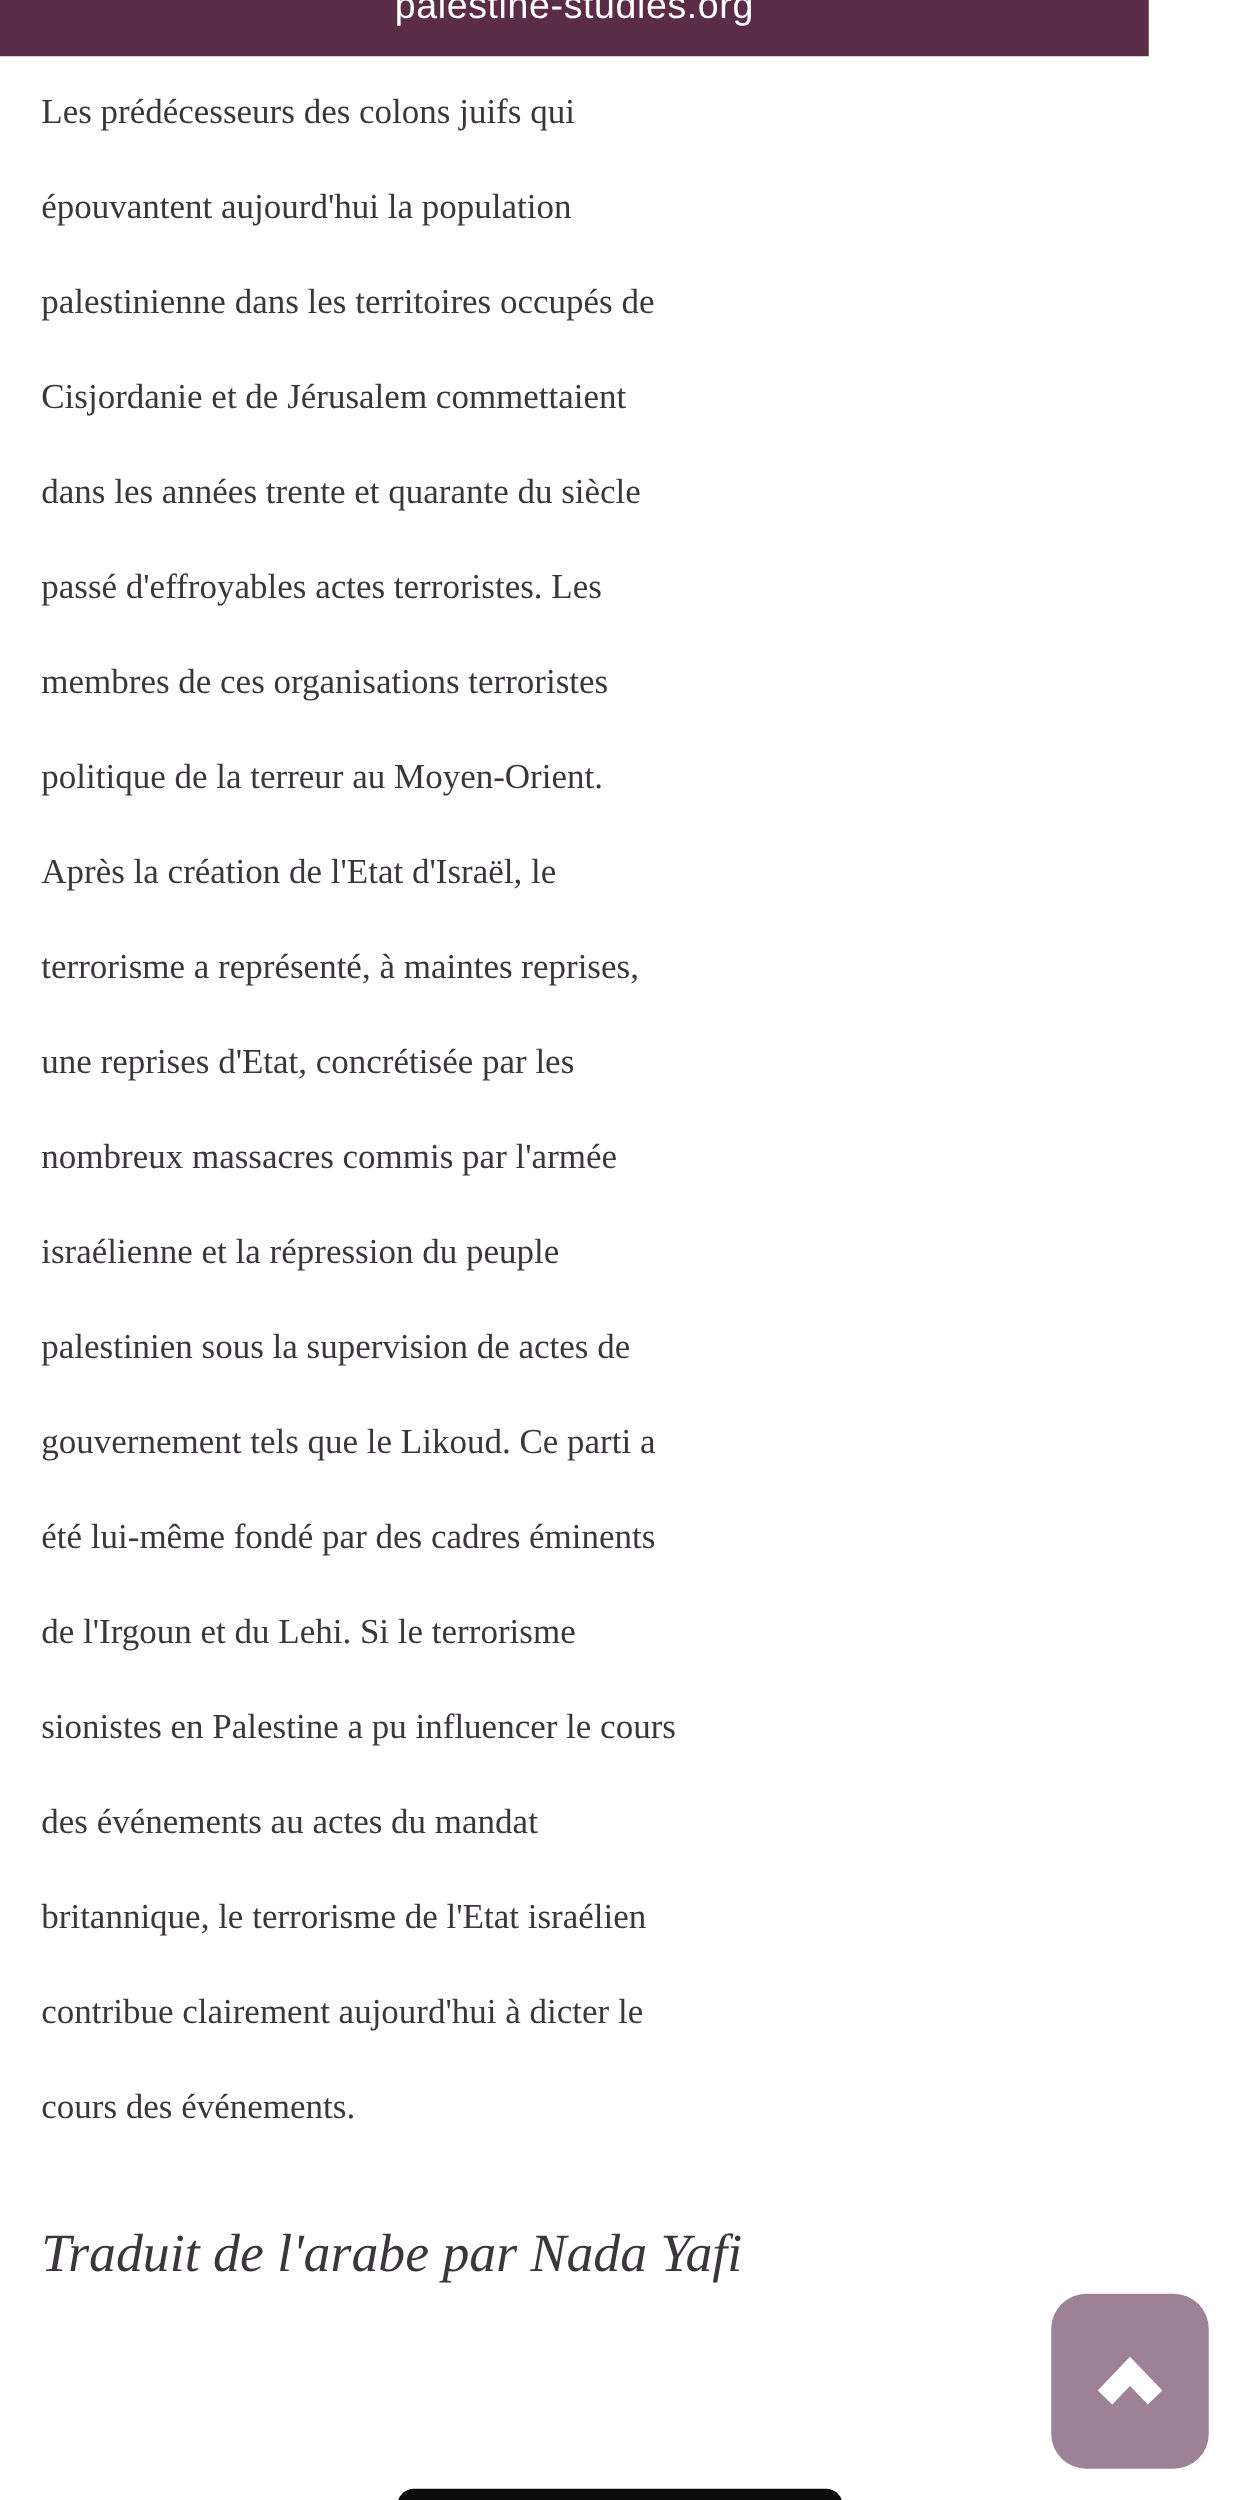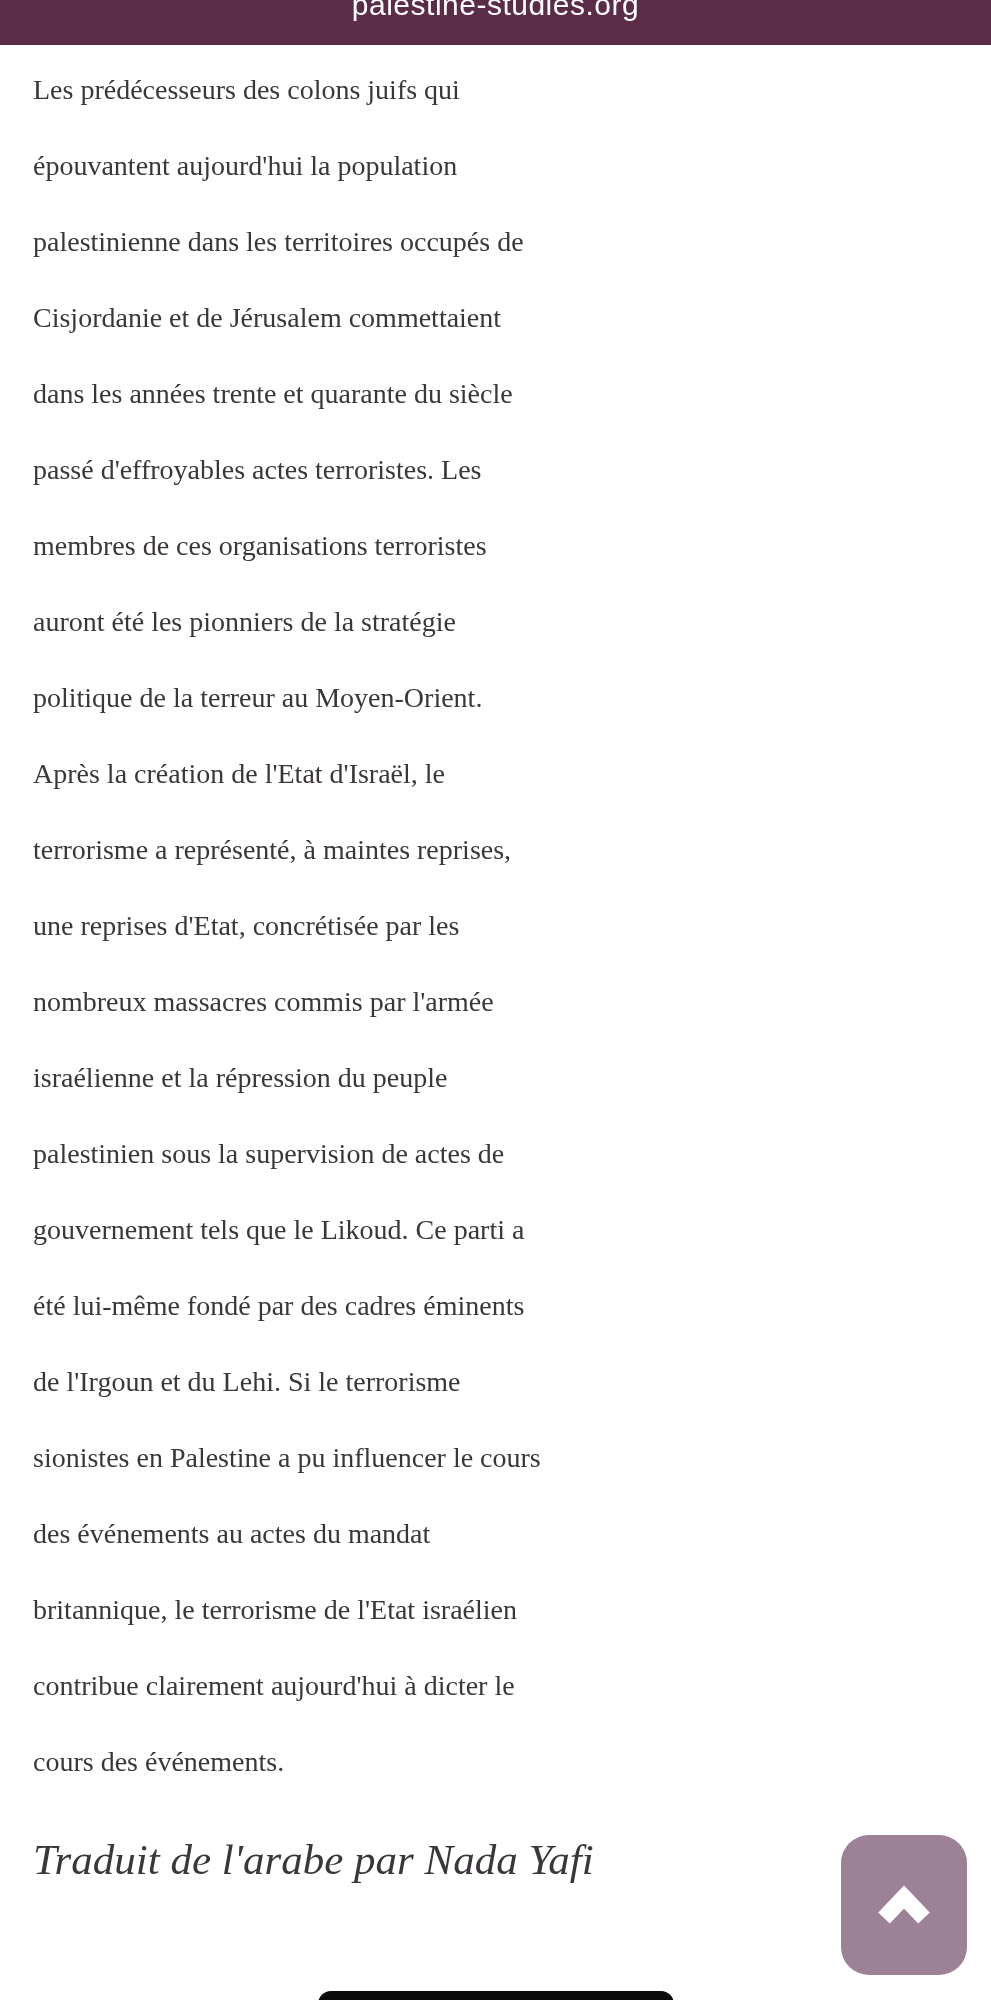--- a/index.html
+++ b/index.html
@@ -13,21 +13,21 @@
     height: 2000px;
     overflow: hidden;
     background: #ffffff;
     font-family: "Liberation Serif", "DejaVu Serif", serif;
   }
 
   
   .topbar {
     position: absolute;
     top: 0; left: 0;
-    width: 991px;
+    width: 919px;
     height: 45px;
     background: #5b2c47;
     overflow: hidden;
     z-index: 5;
   }
   .url-text {
     position: absolute;
     top: -12px;
     left: 0;
     width: 100%;
@@ -50,21 +50,21 @@
     padding: 7px 28px 0 33px;
     color: #3b363c;
   }
   .para-line {
     font-size: 28px;
     line-height: 76px;
     white-space: nowrap;
     overflow: visible;
   }
   .byline {
-    margin-top: 29px;
+    margin-top: 49px;
     font-style: italic;
     font-size: 43px;
     line-height: 62px;
     color: #3b363c;
     white-space: nowrap;
   }
 
   
   .scroll-top-btn {
     position: absolute;
@@ -110,21 +110,20 @@
 
   <div class="article">
     <div>
         <div class="para-line">Les prédécesseurs des colons juifs qui</div>
         <div class="para-line">épouvantent aujourd'hui la population</div>
         <div class="para-line">palestinienne dans les territoires occupés de</div>
         <div class="para-line">Cisjordanie et de Jérusalem commettaient</div>
         <div class="para-line">dans les années trente et quarante du siècle</div>
         <div class="para-line">passé d'effroyables actes terroristes. Les</div>
         <div class="para-line">membres de ces organisations terroristes</div>
-        <div class="para-line">auront été les pionniers de la stratégie</div>
         <div class="para-line">politique de la terreur au Moyen-Orient.</div>
         <div class="para-line">Après la création de l'Etat d'Israël, le</div>
         <div class="para-line">terrorisme a représenté, à maintes reprises,</div>
         <div class="para-line">une reprises d'Etat, concrétisée par les</div>
         <div class="para-line">nombreux massacres commis par l'armée</div>
         <div class="para-line">israélienne et la répression du peuple</div>
         <div class="para-line">palestinien sous la supervision de actes de</div>
         <div class="para-line">gouvernement tels que le Likoud. Ce parti a</div>
         <div class="para-line">été lui-même fondé par des cadres éminents</div>
         <div class="para-line">de l'Irgoun et du Lehi. Si le terrorisme</div>

